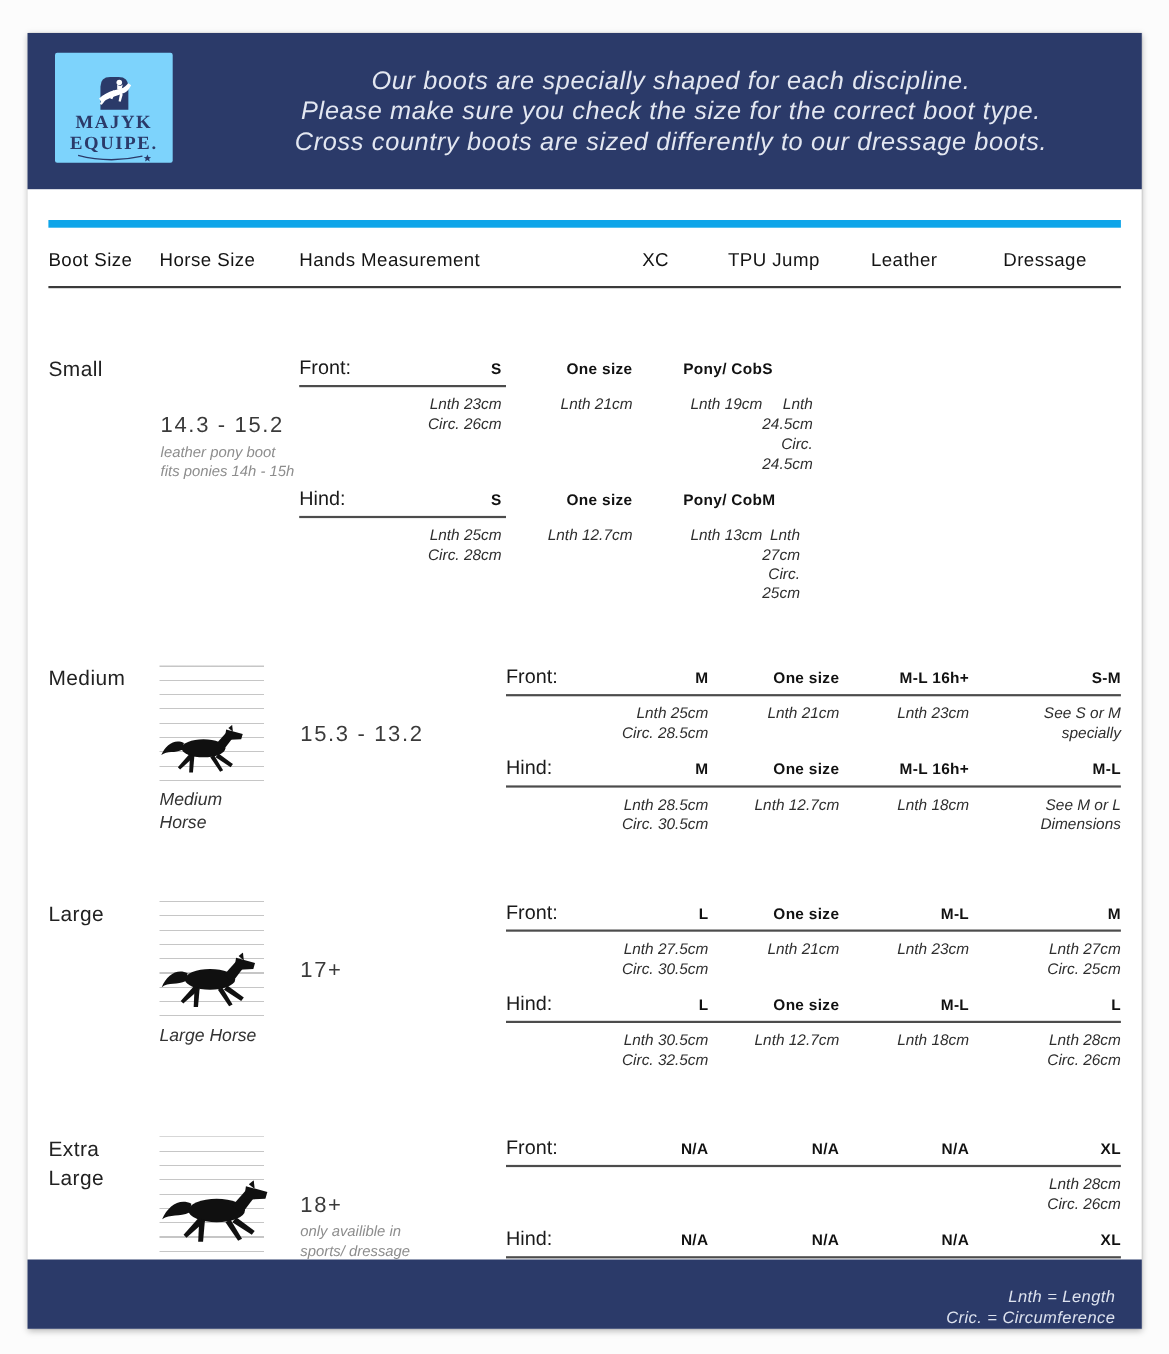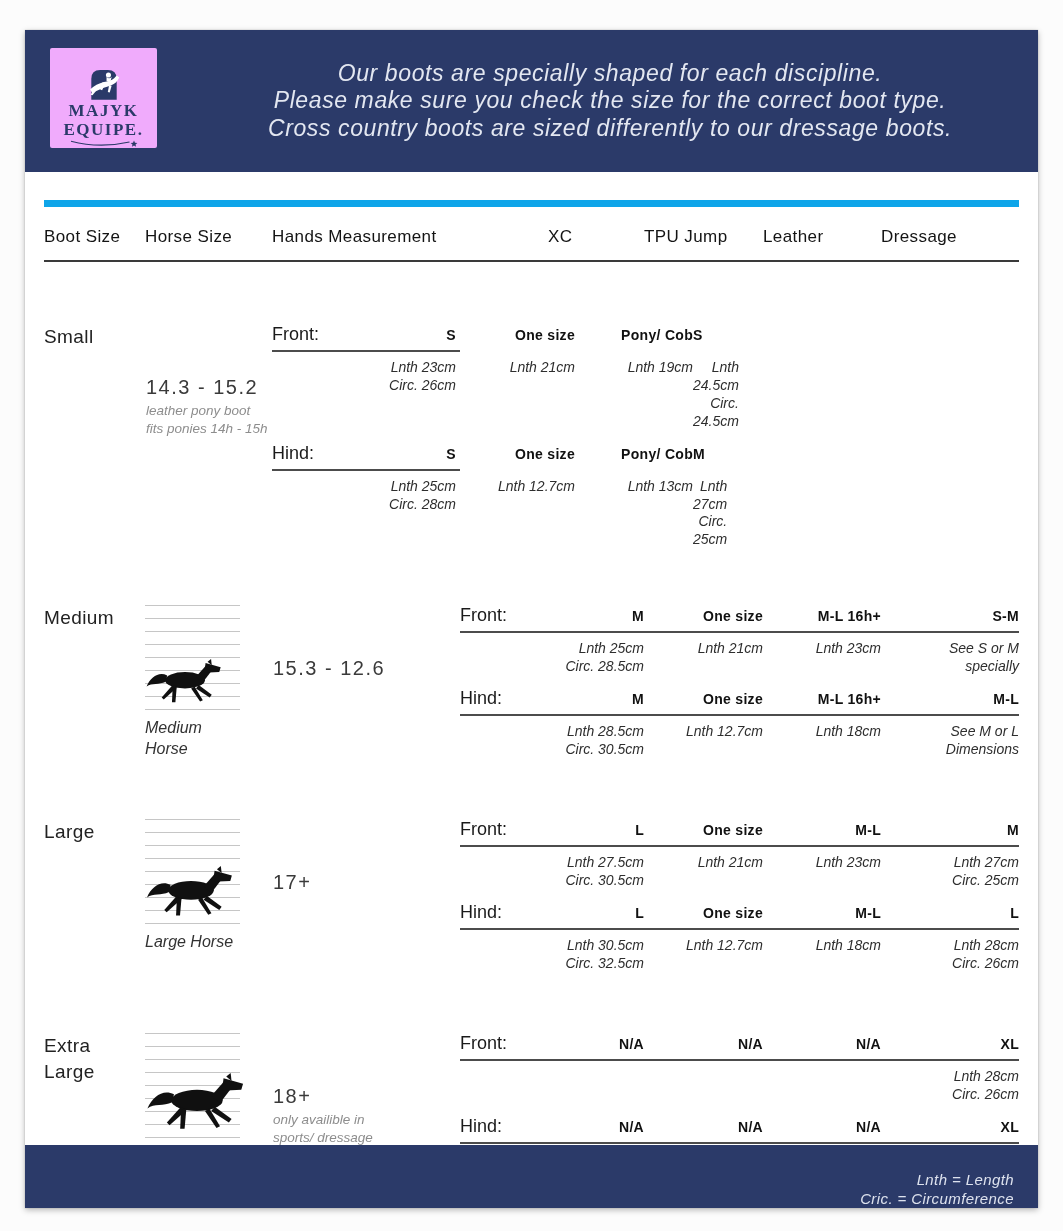--- a/index.html
+++ b/index.html
@@ -12,21 +12,21 @@
     box-shadow:0 2px 6px rgba(0,0,0,0.28), 0 0 1px rgba(0,0,0,0.25);
   }
 
   
   .band-top {
     position:relative; height:142px; background:#2b3a69; width:100%;
     display:flex; align-items:center;
   }
   .logo-box {
     position:absolute; left:25px; top:18px; width:107px; height:100px;
-    background:#f0abfc; border-radius:2px;
+    background:#7dd3fc; border-radius:2px;
     display:flex; flex-direction:column; align-items:center; justify-content:flex-start;
     padding-top:20px;
   }
   .logo-emblem { width:54px; height:44px; }
   .logo-word {
     font-family:"Liberation Serif", serif; font-weight:bold; color:#2b3a69;
     font-size:17px; letter-spacing:1.5px; line-height:19px; text-align:center;
   }
   .logo-swoosh { width:92px; height:12px; margin-top:0px; }
   .head-text {
@@ -40,21 +40,21 @@
   .thead {
     display:grid; grid-template-columns:101px 127px 188px 1fr;
     border-top:7px solid #0ea5e9; border-bottom:2px solid #3a3a3a;
     padding:20px 0 13px 0;
     font-size:17px; color:#141414; letter-spacing:0.4px;
   }
   .thead .rgrid { align-items:baseline; }
   .rgrid {
     display:grid; grid-template-columns:88px 96px 119px 118px 1fr;
   }
-  .rgrid .c { text-align:left; }
+  .rgrid .c { text-align:center; }
   .rgrid .c.lead { text-align:left; }
 
   .groups { padding-top:62px; }
   .group {
     display:grid; grid-template-columns:101px 127px 188px 1fr;
     margin-bottom:56px; min-height:158px;
   }
 
   .boot-label { font-size:19px; color:#222; line-height:1.35; white-space:pre-line; letter-spacing:0.4px; }
 
@@ -204,21 +204,21 @@
                   <path d="M80,38 L99,52 L96,56 L76,43 Z"></path>
                   <path d="M74,40 L86,60 L82,62 L69,43 Z"></path>
                   <path d="M42,38 L26,56 L29,59 L48,42 Z"></path>
                   <path d="M48,40 L46,63 L41,63 L42,41 Z"></path>
                 </g>
               </svg>
             </div>
             <div class="horse-caption">Medium Horse</div>
           </div>
           <div class="hands">
-            <div class="hands-val">15.3 - 12.6</div>
+            <div class="hands-val">15.3 - 13.2</div>
             <div class="hands-note"></div>
           </div>
           <div class="subrows">
             <div class="sizes-row">
               <div class="rowlab">Front:</div>
               <div class="c">M</div>
               <div class="c">One size</div>
               <div class="c">M-L 16h+</div>
               <div class="c">S-M</div>
             </div>

